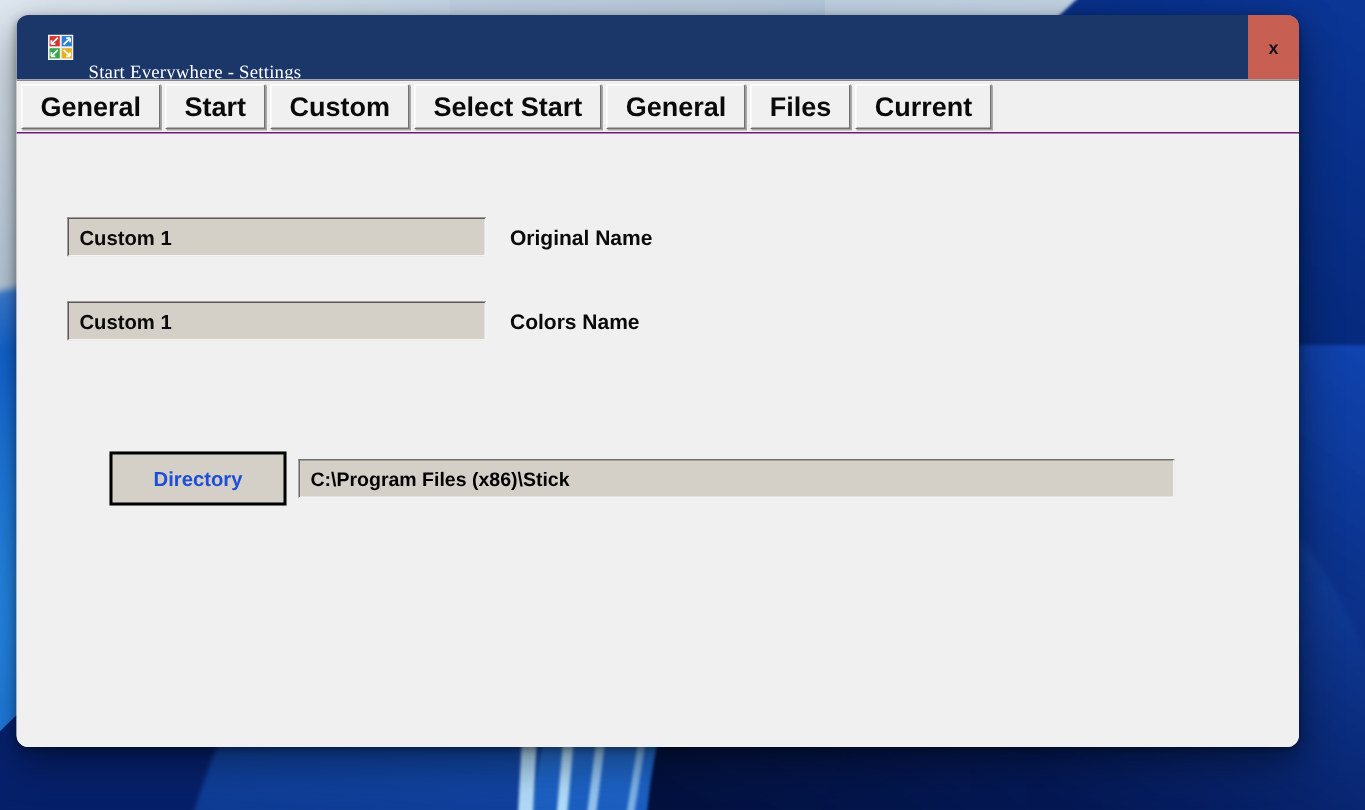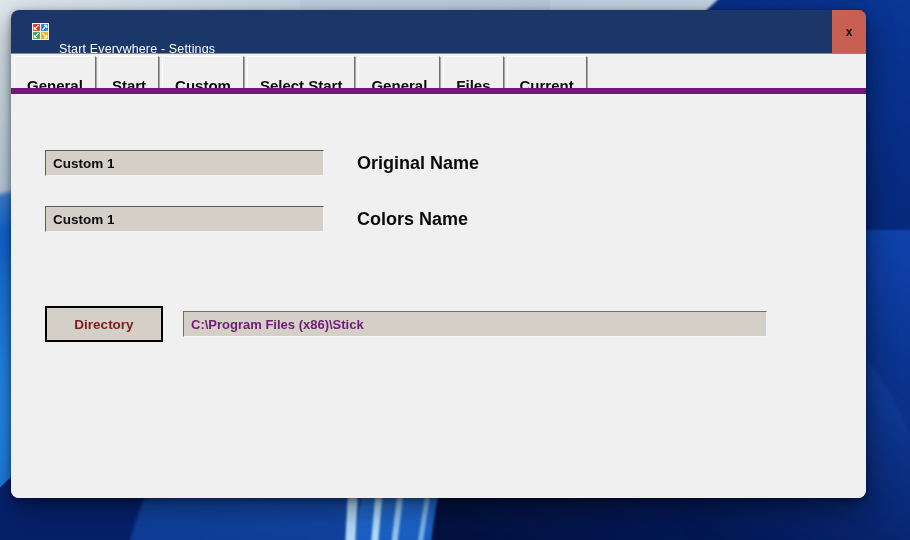--- a/index.html
+++ b/index.html
@@ -118,21 +118,21 @@
   .title-icon {
     width: 17px; height: 17px;
     margin-left: 21px;
     display: block;
     flex: 0 0 auto;
   }
   .title-text {
     margin-left: 10px;
     color: #ffffff;
     font-size: 12.5px;
-    font-family: Liberation Sans, sans-serif;
+    font-family: Liberation Serif, serif;
     letter-spacing: .15px;
     white-space: nowrap;
     margin-top: 34px;
   }
   .close-button {
     position: absolute;
     right: 0; top: 0;
     width: 34px; height: 43px;
     background: #c75f52;
     color: #14151a;
@@ -152,31 +152,31 @@
     background: #f0f0f0;
     border-top: 1px solid #8a8a8a;
     display: flex;
     align-items: flex-start;
     padding-left: 0px;
   }
   .tab {
     position: relative;
     height: 28px;
     margin-top: 2px;
-    padding: 14px 12px;
+    padding: 0 12px;
     display: flex;
     align-items: center;
     justify-content: center;
     background: #f0f0f0;
     border-top: 1px solid #ffffff;
     border-left: 1px solid #ffffff;
     border-right: 1px solid #707070;
     border-bottom: 1px solid #707070;
     box-shadow: 1px 1px 0 0 #a8a8a8;
-    font-size: 15px;
+    font-size: 18px;
     font-weight: bold;
     color: #0a0a0a;
     cursor: pointer;
     white-space: nowrap;
     font-family: "Liberation Sans", sans-serif;
   }
   .tab.selected {
     height: 32px;
     margin-top: 0;
     background: #f3f3f3;
@@ -184,21 +184,21 @@
     box-shadow: 1px 0 0 0 #a8a8a8;
     z-index: 3;
   }
   .tab-gap { width: 3px; flex: 0 0 auto; }
 
   
   .content {
     position: relative;
     height: 411px;
     background: #f0f0f0;
-    border-top: 6px solid #701a75;
+    border-top: 1px solid #701a75;
     text-decoration: underline;
   }
 
   .field-row {
     position: absolute;
     display: flex;
     align-items: center;
   }
   .row-original { left: 34px; top: 56px; }
   .row-current  { left: 34px; top: 112px; }
@@ -215,22 +215,22 @@
     align-items: center;
     padding: 0 7px;
     box-sizing: border-box;
     font-size: 13.5px;
     font-weight: bold;
     color: #0a0a0a;
     cursor: text;
     font-family: "Liberation Sans", sans-serif;
   }
   .field-label {
-    margin-left: 33px;
-    font-size: 18px;
+    margin-left: 16px;
+    font-size: 14px;
     font-weight: bold;
     color: #0a0a0a;
     white-space: nowrap;
     font-family: "Liberation Sans", sans-serif;
   }
 
   .dir-row {
     position: absolute;
     left: 34px;
     top: 212px;
@@ -240,41 +240,42 @@
   .dir-button {
     width: 118px;
     height: 36px;
     background: #d4d0c8;
     border: 2px solid #000000;
     display: flex;
     align-items: center;
     justify-content: center;
     font-size: 13.5px;
     font-weight: bold;
-    color: #7f1d1d;
+    color: #1d4ed8;
     cursor: pointer;
     box-sizing: border-box;
     font-family: "Liberation Sans", sans-serif;
+    margin-left: 28px;
   }
   .dir-path {
-    margin-left: 20px;
+    margin-left: 8px;
     width: 584px;
     height: 26px;
     background: #d4d0c8;
     border-top: 1px solid #6e6e6e;
     border-left: 1px solid #6e6e6e;
     border-right: 1px solid #f4f4f4;
     border-bottom: 1px solid #f4f4f4;
     display: flex;
     align-items: center;
     padding: 0 7px;
     box-sizing: border-box;
     font-size: 13px;
     font-weight: bold;
-    color: #701a75;
+    color: #000000;
     cursor: text;
     font-family: "Liberation Sans", sans-serif;
   }
 </style>
 </head>
 <body>
 
 <div id="desktop">
 
   <div id="wallpaper">

